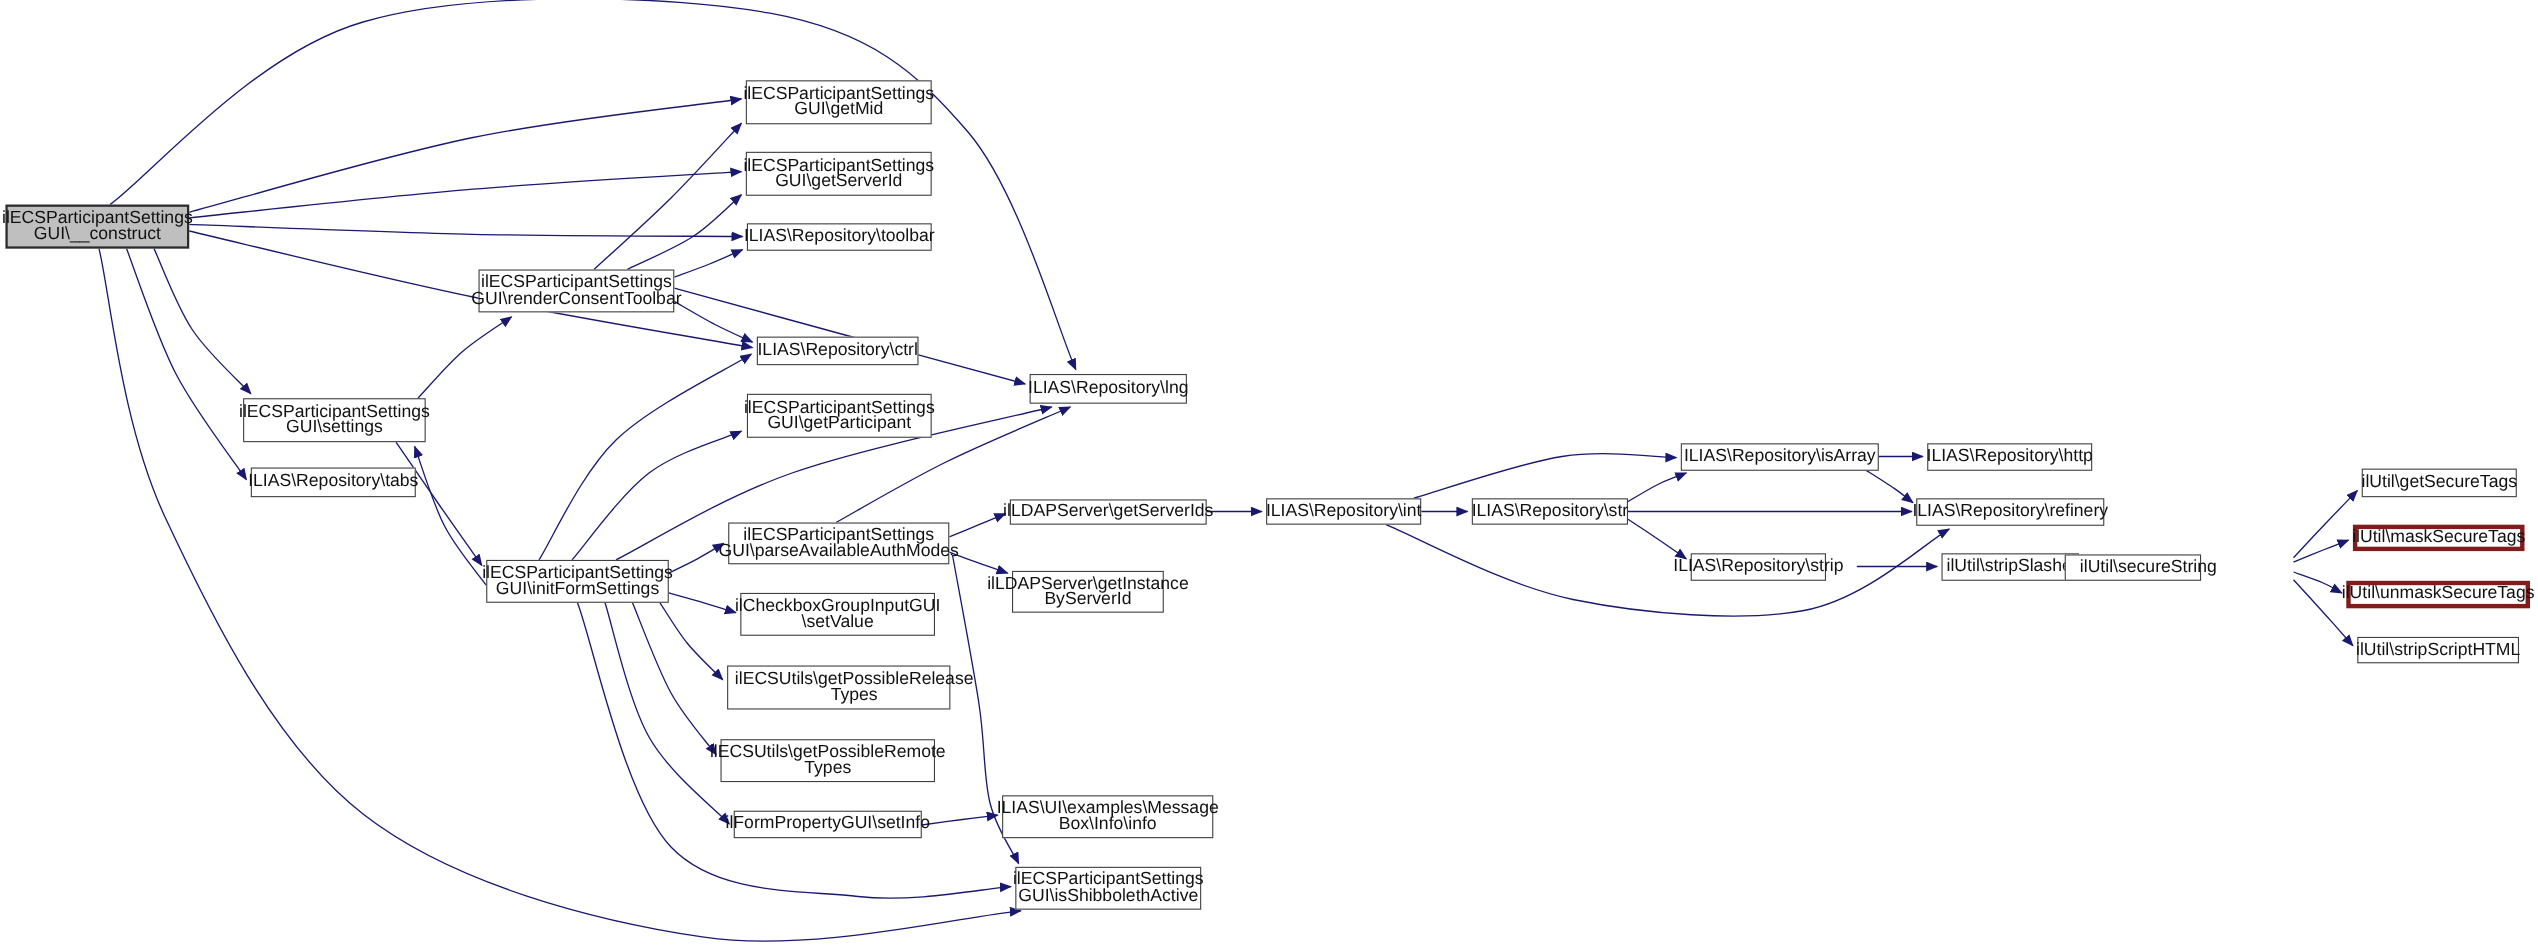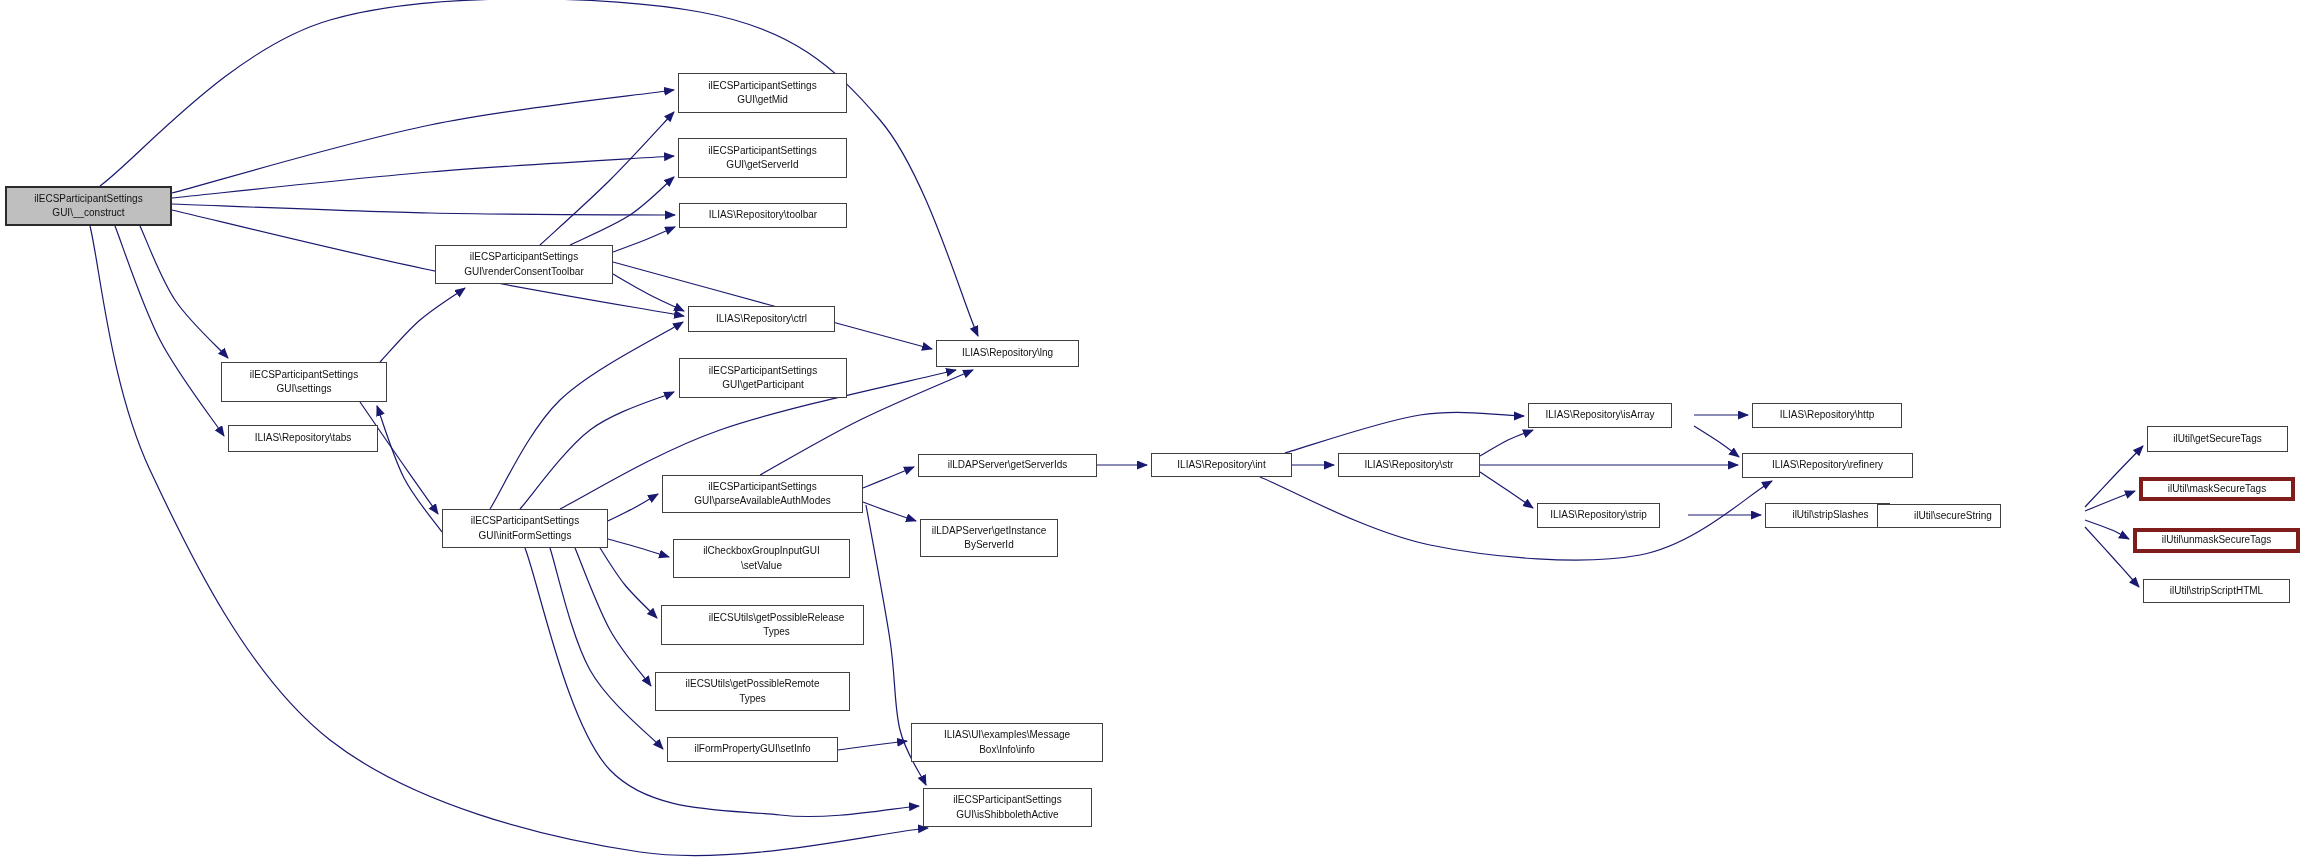--- a/index.html
+++ b/index.html
@@ -1,20 +1,20 @@
 <!DOCTYPE html>
 <html><head>
 <meta charset="utf-8">
 <style>
   html,body{margin:0;padding:0;background:#ffffff;}
   .canvas{position:relative;width:2307px;height:859px;background:#ffffff;overflow:hidden;
           font-family:"Liberation Sans", sans-serif;}
   #graph-svg{position:absolute;left:0;top:0;}
   .node{position:absolute;box-sizing:border-box;background:#ffffff;border:1px solid #3f3f3f;
-        color:#111111;font-size:10px;line-height:14.5px;text-align:center;
+        color:#111111;font-size:16px;line-height:14.5px;text-align:center;
         display:flex;align-items:center;justify-content:center;white-space:pre-line;
         padding:1px 4px;cursor:pointer;}
   .node.root{background:#bfbfbf;border:2px solid #2b2b2b;}
   .node.red{border:4px solid #7f1d1d;}
 </style>
 </head>
 <body>
 
 <div class="canvas" id="canvas">
   <svg id="graph-svg" width="2307" height="859" viewBox="0 0 2307 859">
@@ -100,21 +100,21 @@
     <div class="node" style="left: 667px; top: 737px; width: 171px; height: 25px;">ilFormPropertyGUI\setInfo</div>
     <div class="node" style="left: 911px; top: 723px; width: 192px; height: 39px;">ILIAS\UI\examples\Message
 Box\Info\info</div>
     <div class="node" style="left: 923px; top: 788px; width: 169px; height: 39px;">ilECSParticipantSettings
 GUI\isShibbolethActive</div>
     <div class="node" style="left: 918px; top: 454px; width: 179px; height: 23px;">ilLDAPServer\getServerIds</div>
     <div class="node" style="left: 920px; top: 505px; width: 138px; height: 38px; margin-top: 14px;">ilLDAPServer\getInstance
 ByServerId</div>
     <div class="node" style="left: 1151px; top: 453px; width: 141px; height: 24px;">ILIAS\Repository\int</div>
     <div class="node" style="left: 1338px; top: 453px; width: 142px; height: 24px;">ILIAS\Repository\str</div>
-    <div class="node" style="left: 1528px; top: 403px; width: 144px; height: 25px;">ILIAS\Repository\isArray</div>
+    <div class="node" style="left: 1528px; top: 403px; width: 180px; height: 25px;">ILIAS\Repository\isArray</div>
     <div class="node" style="left: 1752px; top: 403px; width: 150px; height: 25px;">ILIAS\Repository\http</div>
     <div class="node" style="left: 1742px; top: 453px; width: 171px; height: 25px;">ILIAS\Repository\refinery</div>
     <div class="node" style="left: 1537px; top: 503px; width: 123px; height: 25px;">ILIAS\Repository\strip</div>
     <div class="node" style="left: 1765px; top: 503px; width: 125px; height: 25px; padding-left: 10px;">ilUtil\stripSlashes</div>
     <div class="node" style="left: 1877px; top: 504px; width: 124px; height: 24px; padding-left: 32px;">ilUtil\secureString</div>
     <div class="node" style="left: 2147px; top: 426px; width: 141px; height: 26px;">ilUtil\getSecureTags</div>
     <div class="node red" style="left: 2139px; top: 477px; width: 156px; height: 24px;">ilUtil\maskSecureTags</div>
     <div class="node red" style="left: 2133px; top: 528px; width: 167px; height: 25px;">ilUtil\unmaskSecureTags</div>
     <div class="node" style="left: 2143px; top: 579px; width: 147px; height: 24px;">ilUtil\stripScriptHTML</div>
   </div>

